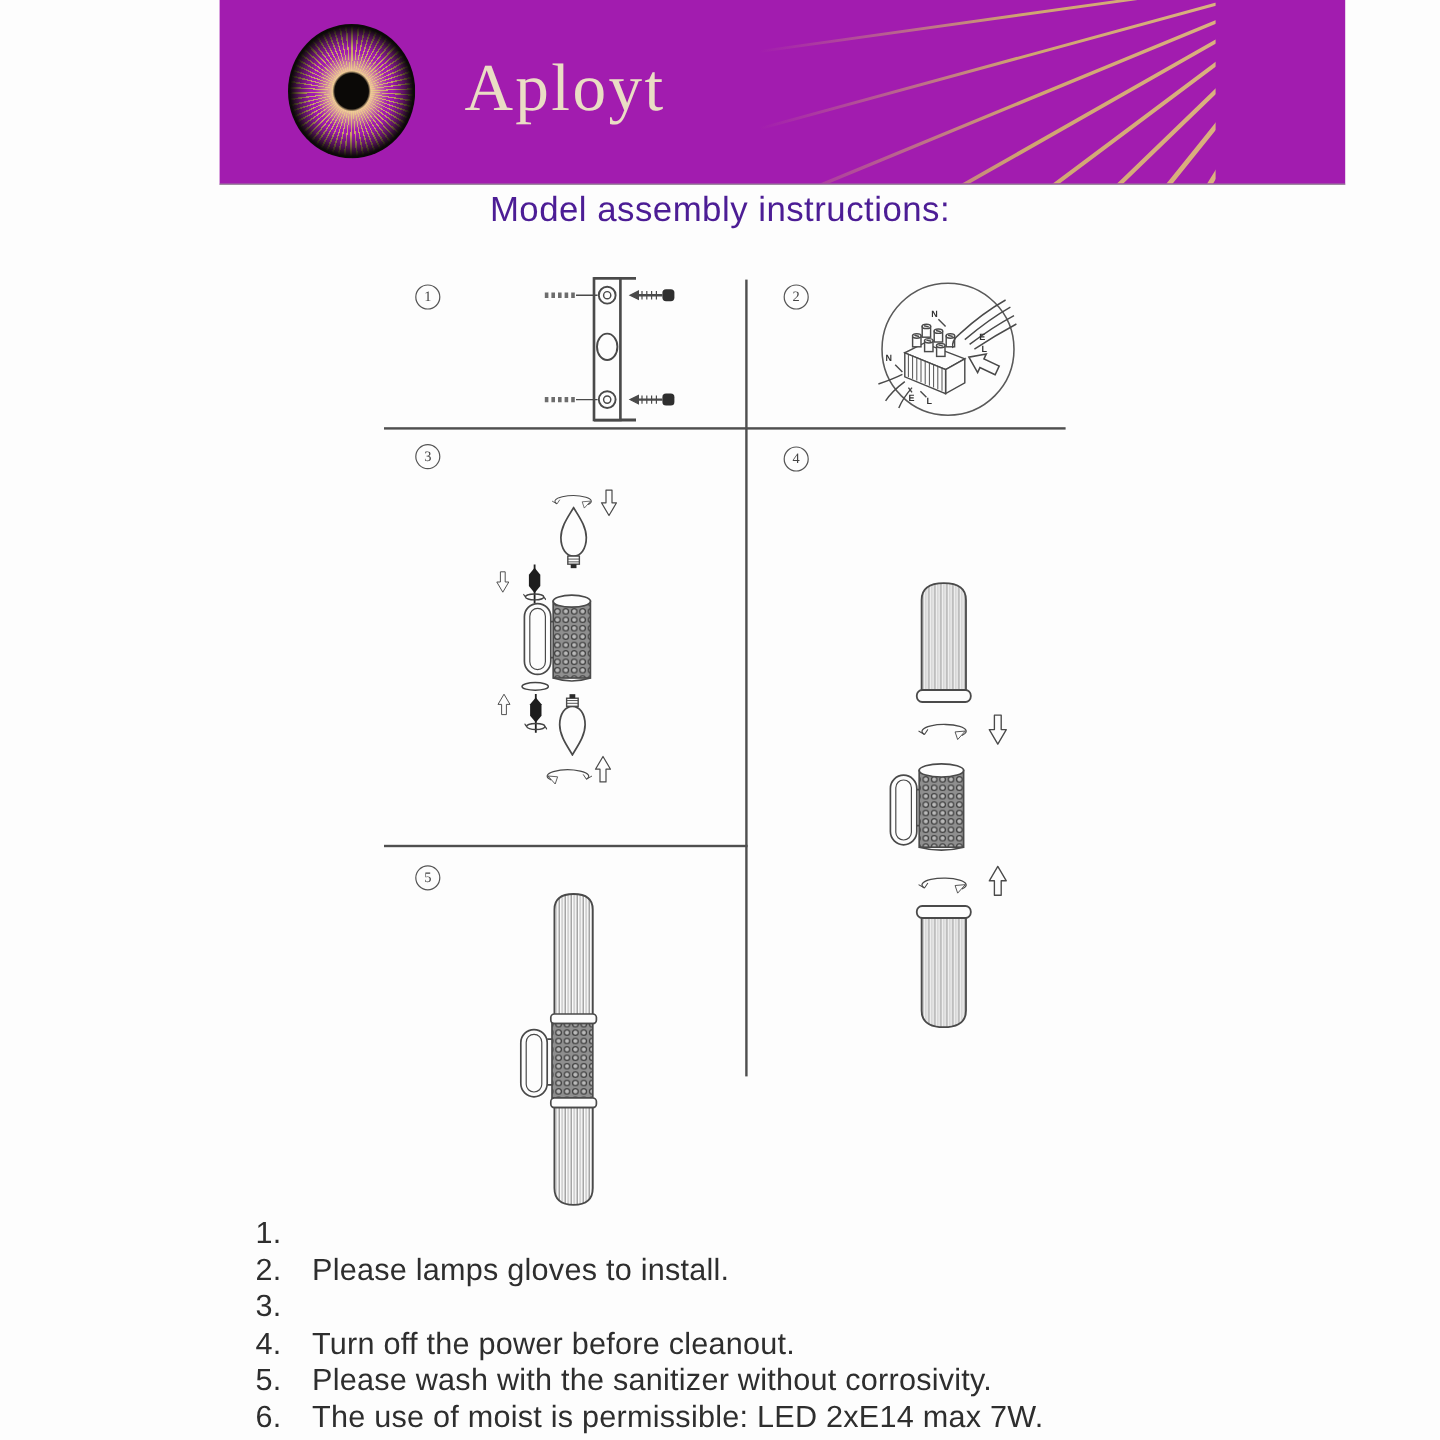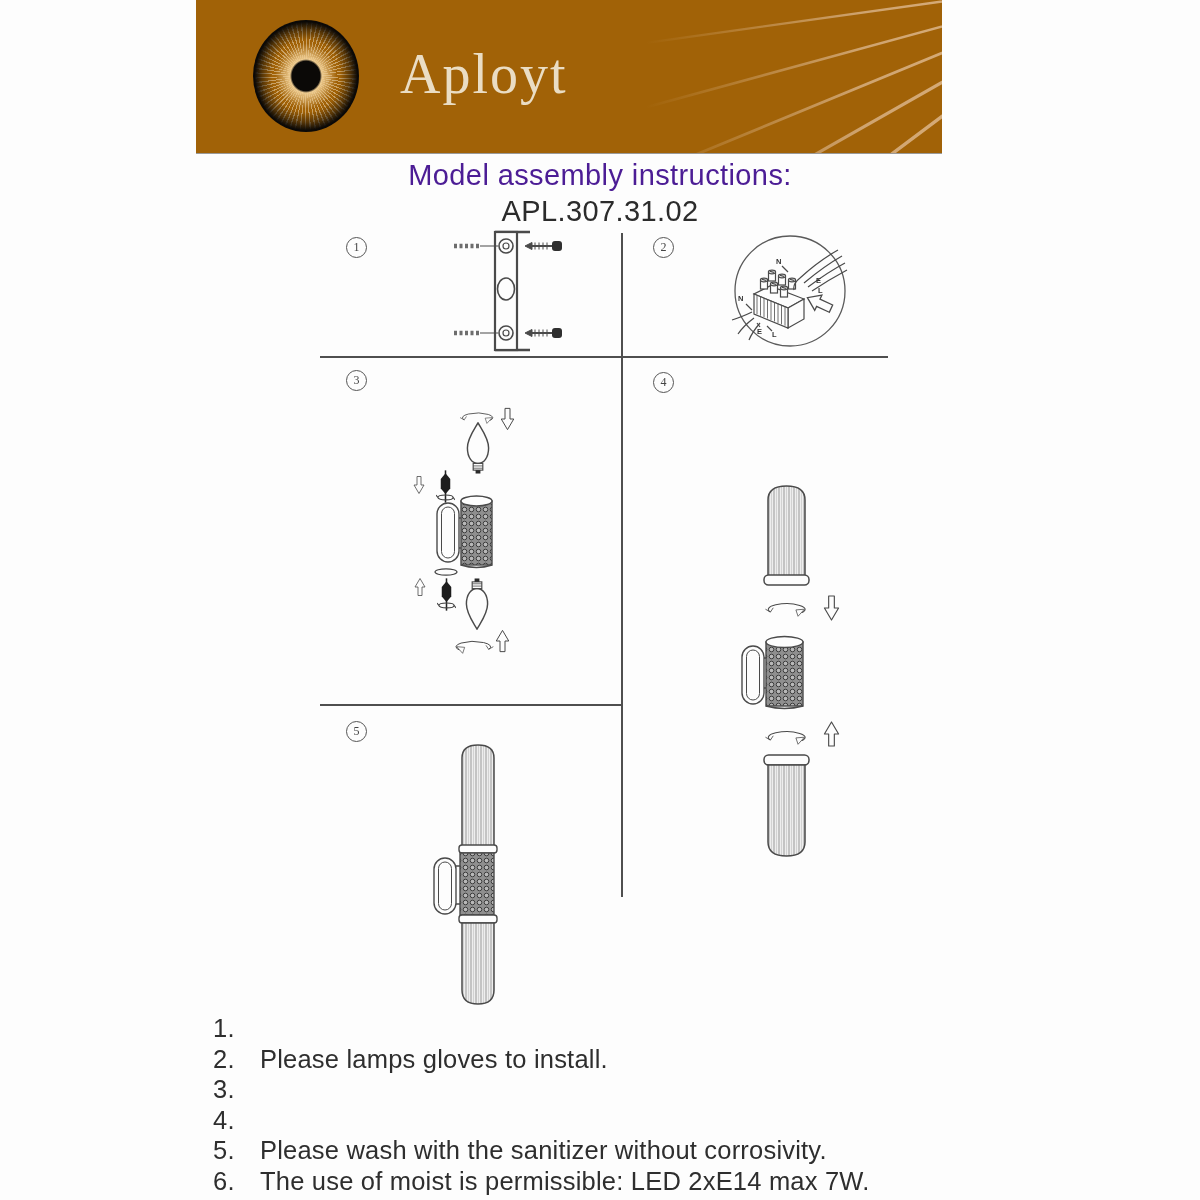--- a/index.html
+++ b/index.html
@@ -1,20 +1,20 @@
 <!DOCTYPE html>
 <html><head>
 <meta charset="utf-8">
 <style>
   html,body{margin:0;padding:0;background:#e8e8e8;}
   .page{position:relative;width:1200px;height:1200px;background:#fdfdfd;overflow:hidden;
         font-family:"Liberation Sans",sans-serif;margin:0 auto;}
 
   
-  .banner{position:absolute;left:196px;top:0;width:746px;height:153px;background:#a16207;
+  .banner{position:absolute;left:183px;top:0;width:938px;height:153px;background:#a21caf;
           overflow:hidden;border-bottom:1px solid #9a9a9a;}
   .sunburst{position:absolute;left:57px;top:20px;width:106px;height:112px;border-radius:50%;
     background:
       radial-gradient(closest-side,#0b0907 0 14px,rgba(11,9,7,0) 16px 34px,rgba(11,9,7,.5) 44px,#0b0907 97%),
       radial-gradient(closest-side,rgba(241,208,150,.95) 0 16px,rgba(241,208,150,0) 31px),
       repeating-conic-gradient(#c9a266 0deg 1.7deg,rgba(201,162,102,0) 1.7deg 5.45deg);}
   .wordmark{position:absolute;left:204px;top:42px;font-family:"Liberation Serif",serif;
             font-weight:400;font-size:56px;letter-spacing:2px;color:#ead_dcc;color:#eaddc4;}
   .rays{position:absolute;left:0;top:0;}
 
@@ -71,21 +71,20 @@
         <line x1="935" y1="-25" x2="375" y2="394" stroke-width="3.4"></line>
         <line x1="935" y1="-25" x2="326" y2="321" stroke-width="3.1"></line>
         <line x1="935" y1="-25" x2="288" y2="242" stroke-width="2.8"></line>
         <line x1="935" y1="-25" x2="260" y2="159" stroke-width="2.6"></line>
         <line x1="935" y1="-25" x2="242" y2="72" stroke-width="2.4"></line>
       </g>
     </svg>
   </div>
 
   <div class="title">Model assembly instructions:</div>
-  <div class="model">APL.307.31.02</div>
 
   <div class="vline"></div>
   <div class="hline1"></div>
   <div class="hline2"></div>
 
   <div class="badge b1">1</div>
   <div class="badge b2">2</div>
   <div class="badge b3">3</div>
   <div class="badge b4">4</div>
   <div class="badge b5">5</div>
@@ -294,20 +293,21 @@
     </div>
     <div class="inst-row">
       <span class="inst-num">2.</span>
       <span class="inst-text">Please lamps gloves to install.</span>
     </div>
     <div class="inst-row">
       <span class="inst-num">3.</span>
     </div>
     <div class="inst-row">
       <span class="inst-num">4.</span>
+      <span class="inst-text">Turn off the power before cleanout.</span>
     </div>
     <div class="inst-row">
       <span class="inst-num">5.</span>
       <span class="inst-text">Please wash with the sanitizer without corrosivity.</span>
     </div>
     <div class="inst-row">
       <span class="inst-num">6.</span>
       <span class="inst-text">The use of moist is permissible: LED 2xE14 max 7W.</span>
     </div>
   </div>

